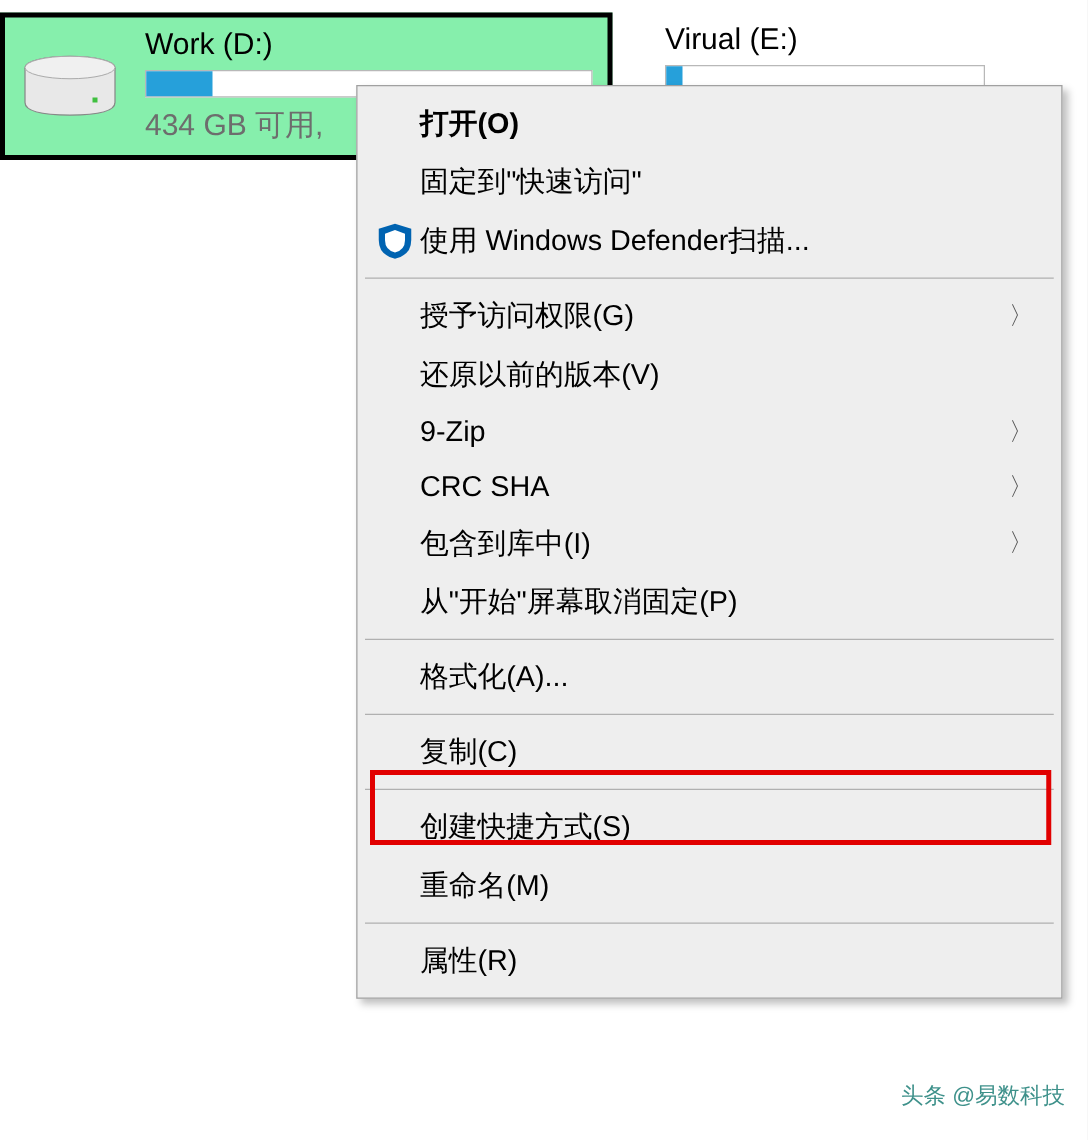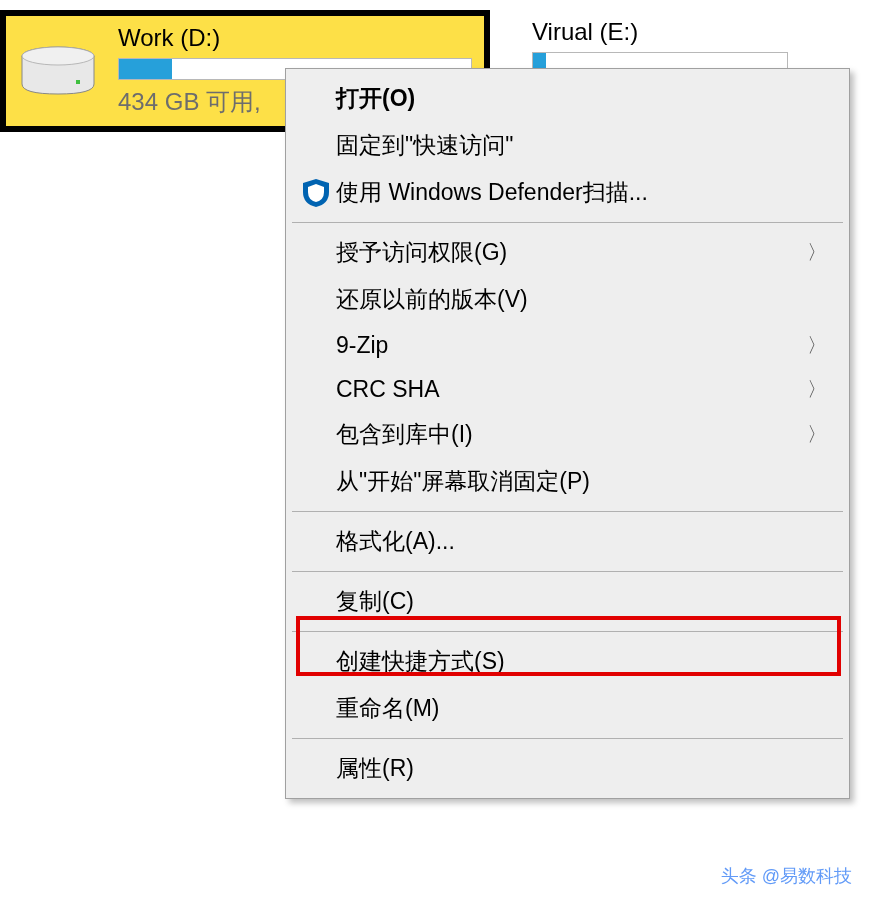--- a/index.html
+++ b/index.html
@@ -19,22 +19,22 @@
   }
 
   .drive-item {
     display: flex;
     align-items: flex-start;
     padding: 8px 12px;
     width: 490px;
     gap: 20px;
   }
   .drive-item.selected {
-    background: #fde047;
-    border: 6px solid #000000;
+    background: #86efac;
+    border: 4px solid #000000;
   }
   .drive-item.secondary {
     width: 280px;
   }
 
   .drive-icon {
     width: 80px;
     height: 55px;
     margin-top: 20px;
     flex-shrink: 0;
@@ -116,21 +116,21 @@
     position: absolute;
     border: 4px solid #e10000;
     pointer-events: none;
   }
 
   .watermark {
     position: absolute;
     right: 18px;
     bottom: 24px;
     font-size: 18px;
-    color: #3b82f6;
+    color: #0f766e;
     font-family: sans-serif;
   }
   .watermark .thin { opacity:0.8; }
 </style>
 </head>
 <body>
 
 <div class="drive-row">
 
   <div class="drive-item selected">

